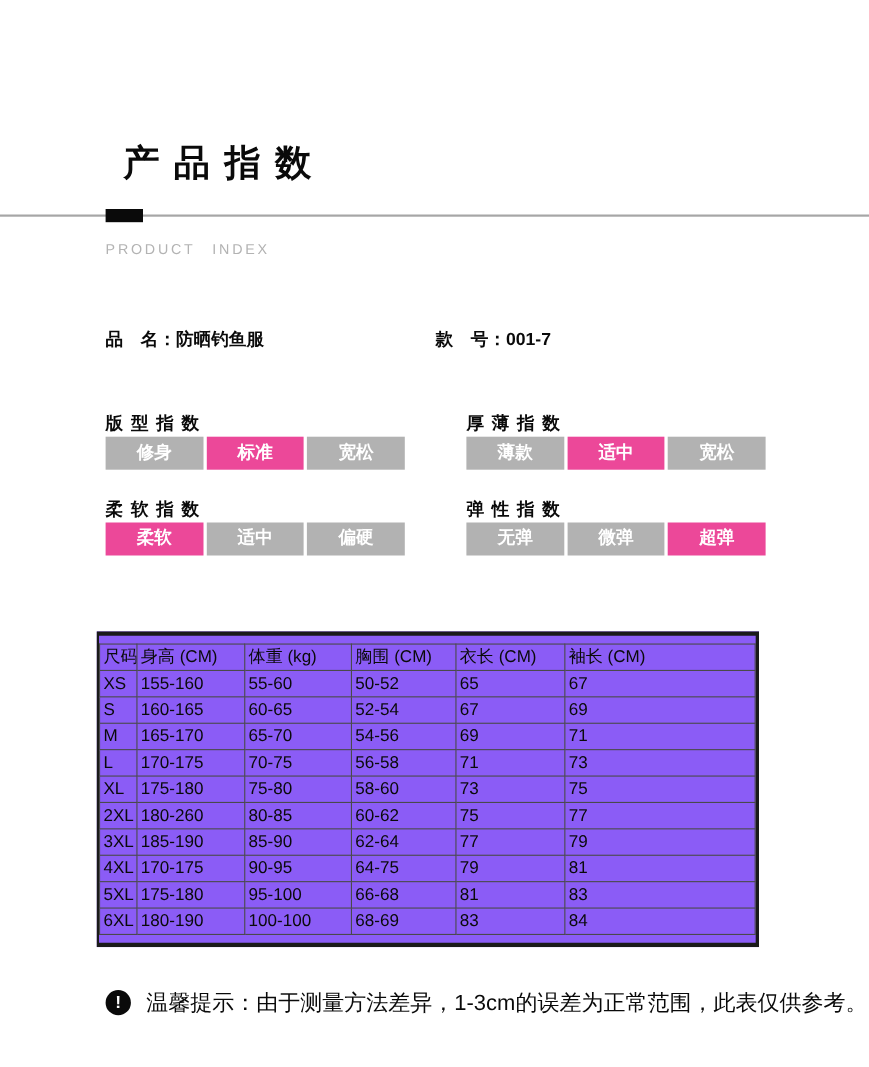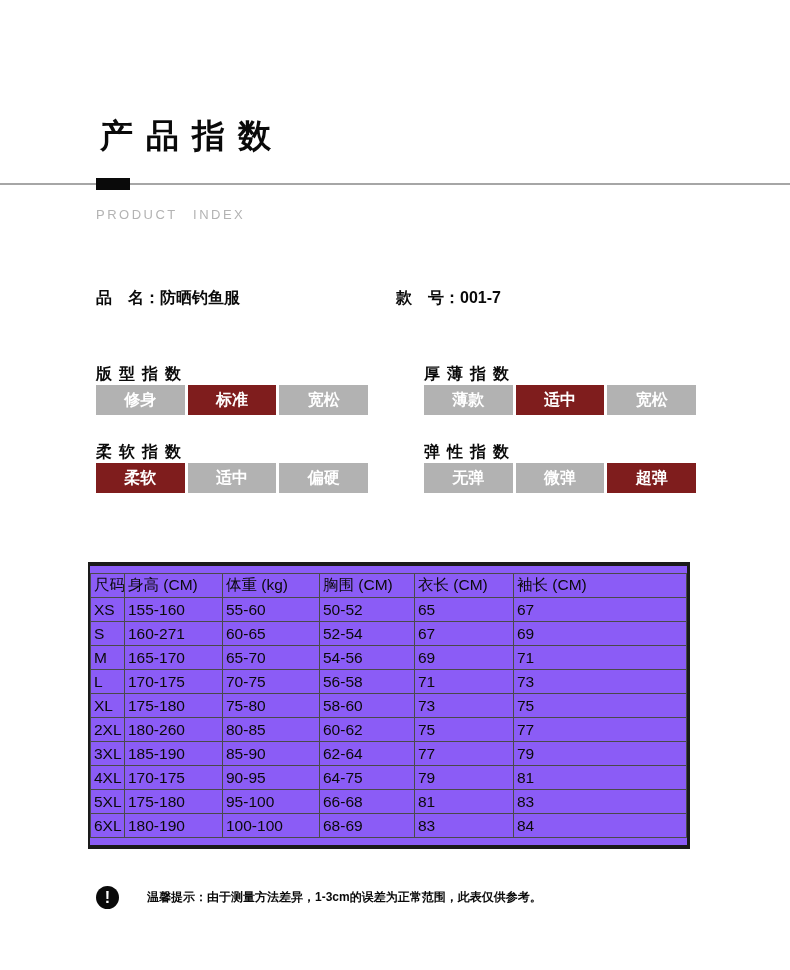--- a/index.html
+++ b/index.html
@@ -1,21 +1,21 @@
 <!DOCTYPE html>
 <html><head>
 <meta charset="utf-8">
 <style>
   html, body { margin:0; padding:0; }
   body {
     width:790px; height:970px; background:#ffffff; overflow:hidden;
     font-family:"Liberation Sans","DejaVu Sans",sans-serif; color:#0a0a0a;
   }
   .title {
-    margin:4px; padding:112px 0 0 96px;
+    margin:16px; padding:112px 0 0 96px;
     font-size:33px; font-weight:800; letter-spacing:13px; line-height:40px;
   }
   .divider { position:relative; margin-top:27px; height:2px; background:#a6a6a6; }
   .accent { position:absolute; left:96px; top:-5px; width:34px; height:12px; background:#0a0a0a; }
   .subtitle {
     margin:22px 0 0 96px; font-size:13px; letter-spacing:2.5px;
     color:#b3b3b3; white-space:pre; line-height:15px;
   }
   .product-line {
     display:grid; grid-template-columns:272px 272px; column-gap:28px;
@@ -25,38 +25,38 @@
     display:grid; grid-template-columns:272px 272px; column-gap:56px;
     margin:30px 0 0 96px;
   }
   .group { margin-top:27px; }
   .group-title { margin:0; font-size:16px; font-weight:bold; letter-spacing:7px; line-height:19px; }
   .opts { display:flex; gap:3px; margin-top:2px; }
   .opt {
     flex:1; height:30px; line-height:30px; text-align:center;
     background:#b2b2b2; color:#ffffff; font-size:16px; font-weight:bold;
   }
-  .opt.selected { background:#7f1d1d;text-align:center; }
+  .opt.selected { background:#ec4899;text-align:center; }
   .table-wrap {
     box-sizing:border-box; margin:69px 0 0 88px; width:602px;
     border:2px solid #1a1a1a; border-top-width:4px; border-bottom-width:4px; border-right-width:3px;
     padding:7px 0; background:#8b5cf6;
   }
   .size-table { width:100%; border-collapse:collapse; table-layout:fixed; font-size:15.5px; }
   .size-table th, .size-table td {
     border:1px solid #4a4a4a; padding:0 3px; height:23px;
     font-weight:normal; text-align:left; white-space:nowrap; overflow:hidden;
   }
   .note { display:flex; align-items:center; margin:37px 0 0 96px; }
   .note-icon {
     flex:0 0 auto; width:23px; height:23px; border-radius:50%;
     background:#0a0a0a; color:#ffffff; font-weight:bold; font-size:16px;
     text-align:center; line-height:23px;
   }
-  .note-text { margin-left:28px; font-size:12px; font-weight:bold; }
+  .note-text { margin-left:14px; font-size:20px; font-weight:normal; }
 </style>
 </head>
 <body>
 
 <div class="page">
 
   <h1 class="title">产品指数</h1>
 
   <div class="divider">
     <span class="accent"></span>
@@ -128,21 +128,21 @@
           <tr>
             <td>XS</td>
             <td>155-160</td>
             <td>55-60</td>
             <td>50-52</td>
             <td>65</td>
             <td>67</td>
           </tr>
           <tr>
             <td>S</td>
-            <td>160-271</td>
+            <td>160-165</td>
             <td>60-65</td>
             <td>52-54</td>
             <td>67</td>
             <td>69</td>
           </tr>
           <tr>
             <td>M</td>
             <td>165-170</td>
             <td>65-70</td>
             <td>54-56</td>

